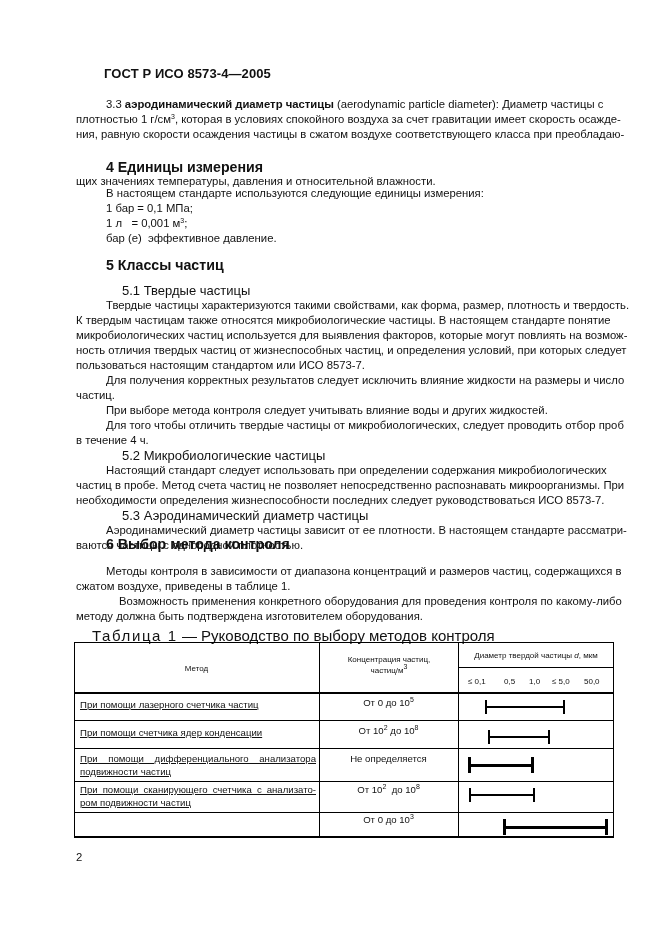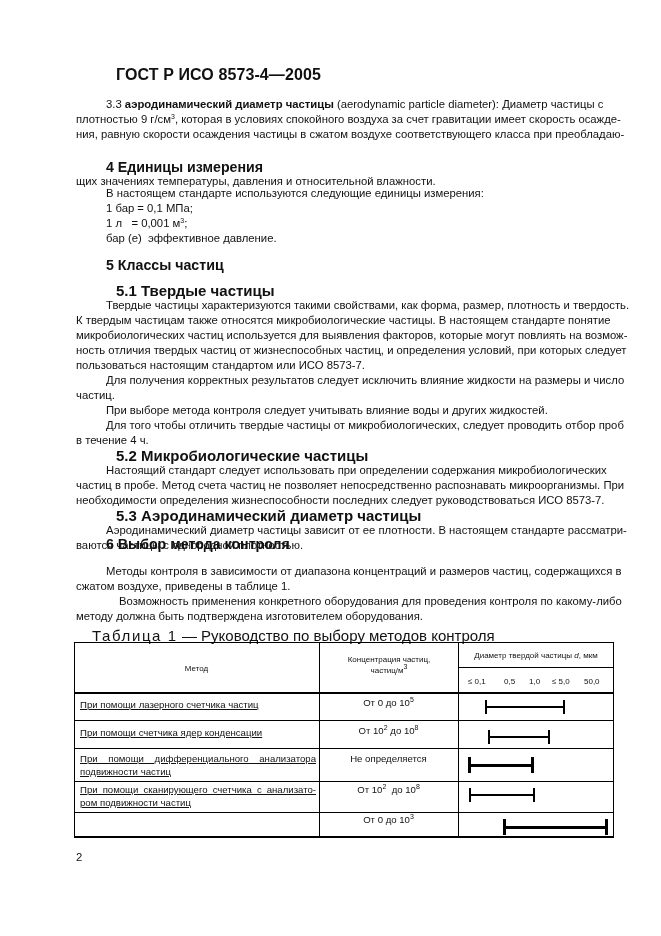--- a/index.html
+++ b/index.html
@@ -1,25 +1,25 @@
 <!DOCTYPE html>
 <html><head>
 <meta charset="utf-8">
 <style>
   html, body { margin: 0; padding: 0; background: #ffffff; }
   body {
     width: 661px; height: 936px; position: relative; overflow: hidden;
     font-family: "Liberation Sans", sans-serif; color: #111; font-size: 11.3px;
   }
   .abs { position: absolute; }
-  .header-title { left: 88px; top: 66px; font-weight: bold; font-size: 16px; letter-spacing: 0.1px; padding-left: 28px; }
+  .header-title { left: 76px; top: 66px; font-weight: bold; font-size: 13px; letter-spacing: 0.1px; padding-left: 28px; }
   .line { left: 76px; width: 538px; line-height: 15.2px; white-space: nowrap; }
   .line.ind { left: 106px; width: 508px; }
   .h2 { left: 106px; font-weight: bold; font-size: 14.2px; }
-  .h3 { left: 116px; font-weight: bold; font-size: 15px; line-height: 15.2px; }
+  .h3 { left: 122px; font-weight: normal; font-size: 13px; line-height: 15.2px; }
   b { font-weight: bold; }
   sup { font-size: 7px; vertical-align: 4px; line-height: 0; }
 
   .caption { left: 92px; top: 627px; font-size: 15px; }
   .caption .spaced { letter-spacing: 1.6px; }
 
   
   .tbl { left: 74px; top: 642px; width: 540px; height: 196px; }
   .tbl .b { position: absolute; background: #000; }
   .cell { position: absolute; font-size: 9.6px; line-height: 13px; color: #111; }
@@ -37,21 +37,21 @@
 <body>
 
 <div class="abs header-title">ГОСТ Р ИСО 8573-4—2005</div>
 
 <div class="abs line" style="top:97px;">
   <span style="display:inline-block;width:30px"></span><span>3.3</span>
   <b>аэродинамический диаметр частицы</b>
   <span>(aerodynamic particle diameter):</span>
   <span>Диаметр частицы с</span>
 </div>
-<div class="abs line" style="top:112px;"><span>плотностью 9 г/см</span><sup>3</sup><span>, которая в условиях спокойного воздуха за счет гравитации имеет скорость осажде-</span></div>
+<div class="abs line" style="top:112px;"><span>плотностью 1 г/см</span><sup>3</sup><span>, которая в условиях спокойного воздуха за счет гравитации имеет скорость осажде-</span></div>
 <div class="abs line" style="top:127px;">ния, равную скорости осаждения частицы в сжатом воздухе соответствующего класса при преобладаю-</div>
 <div class="abs line" style="top:142px;margin-top:32px;">щих значениях температуры, давления и относительной влажности.</div>
 
 <div class="abs h2" style="top:159px;">4 Единицы измерения</div>
 <div class="abs line ind" style="top:186px;">В настоящем стандарте используются следующие единицы измерения:</div>
 <div class="abs line ind" style="top:201px;">1 бар = 0,1 МПа;</div>
 <div class="abs line ind" style="top:216px;white-space:pre;"><span>1 л   = 0,001 м</span><sup>3</sup><span>;</span></div>
 <div class="abs line ind" style="top:231px;white-space:pre;">бар (е)  эффективное давление.</div>
 
 <div class="abs h2" style="top:257px;">5 Классы частиц</div>

